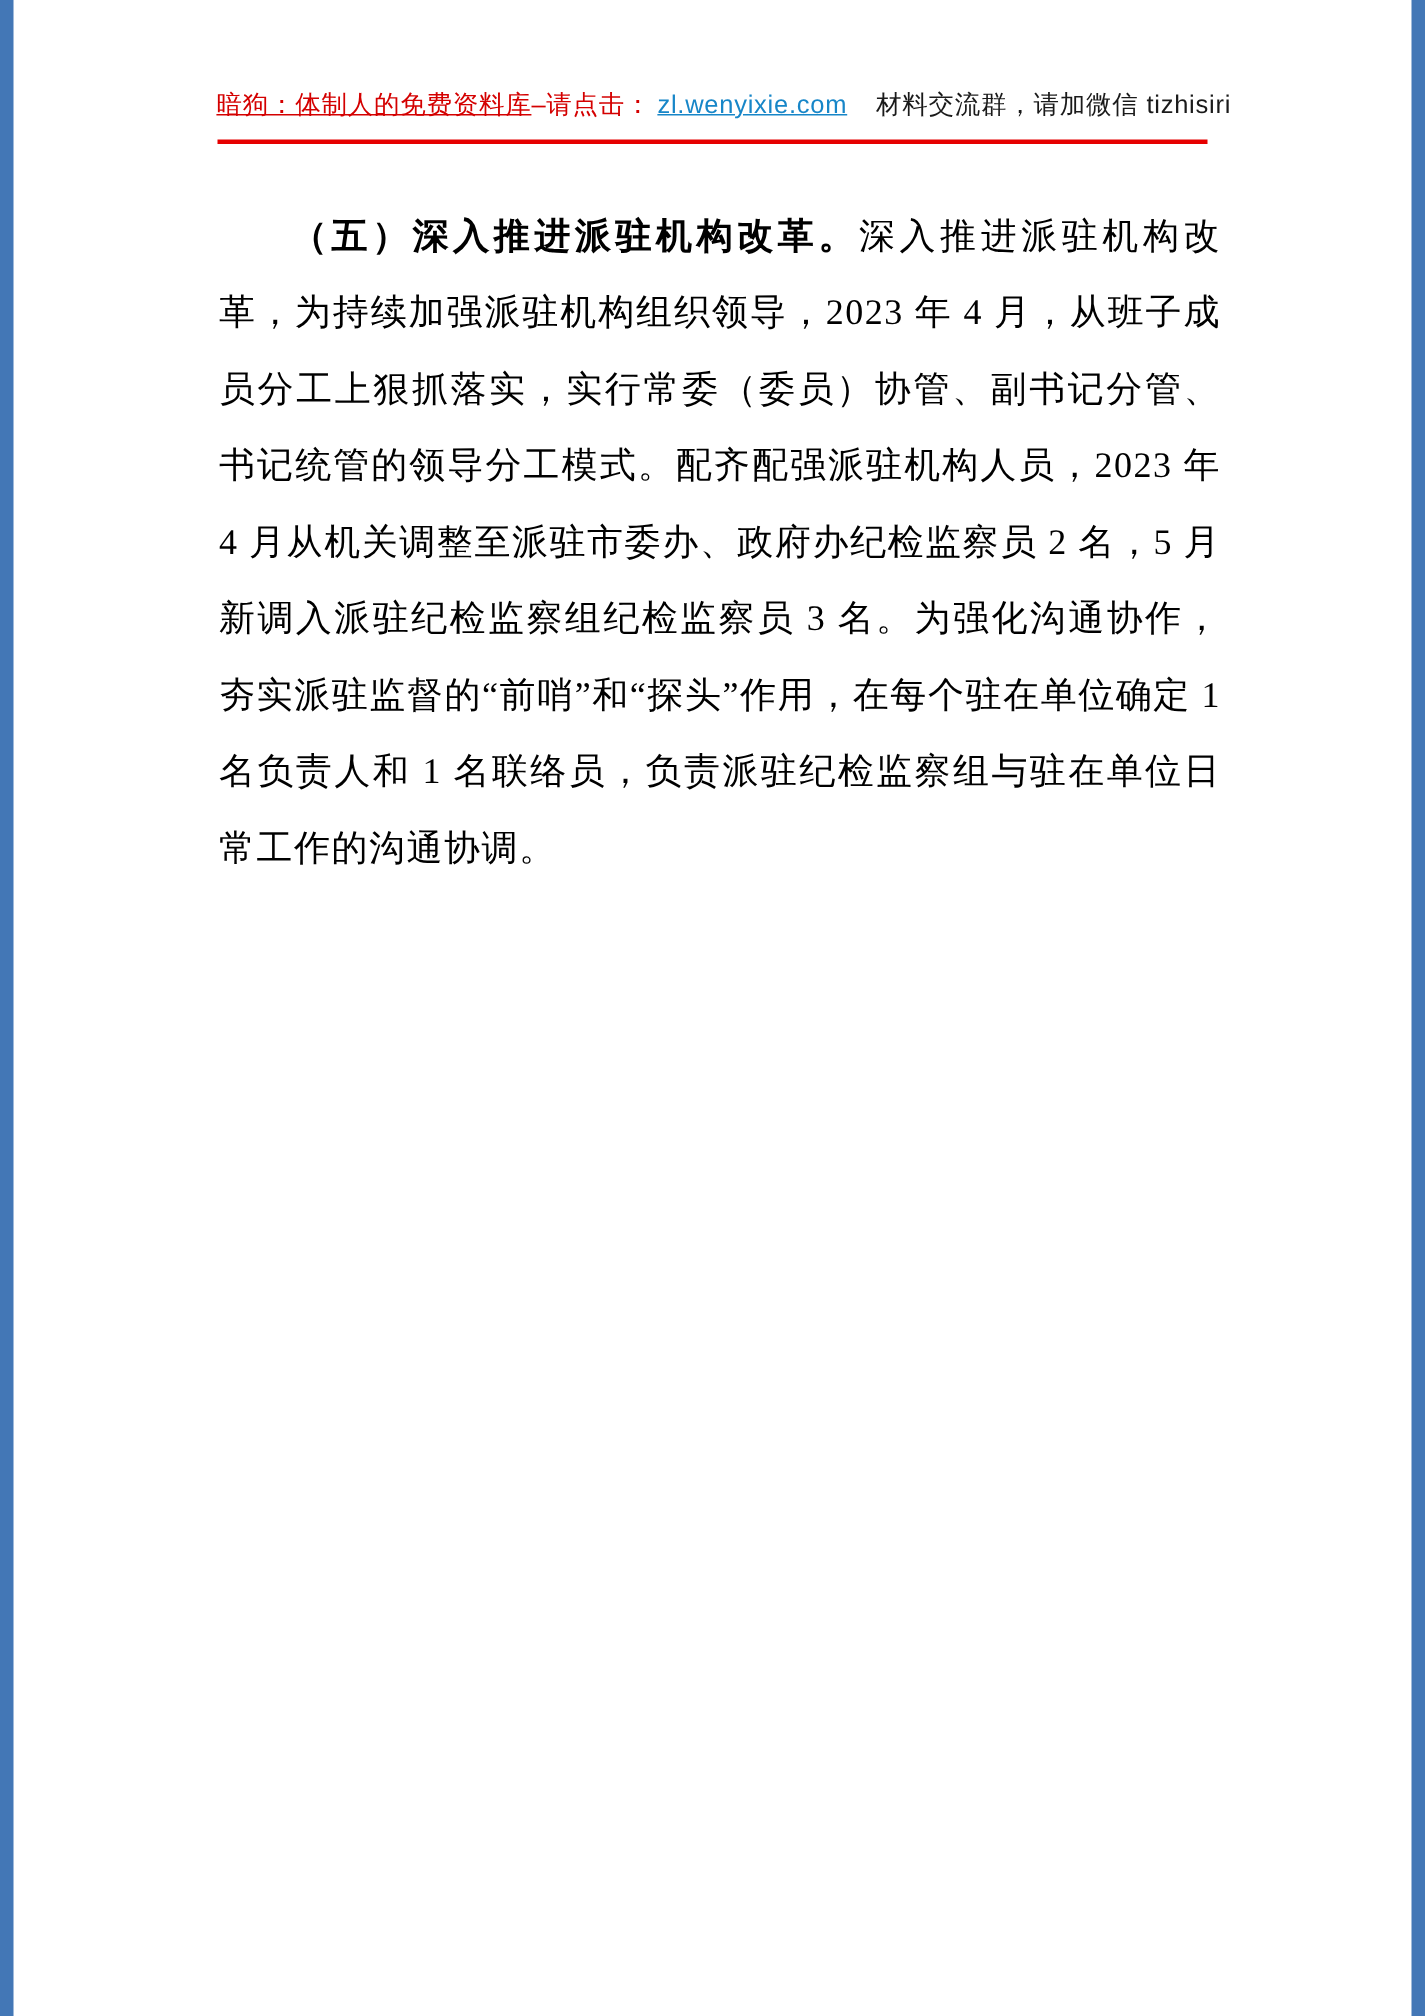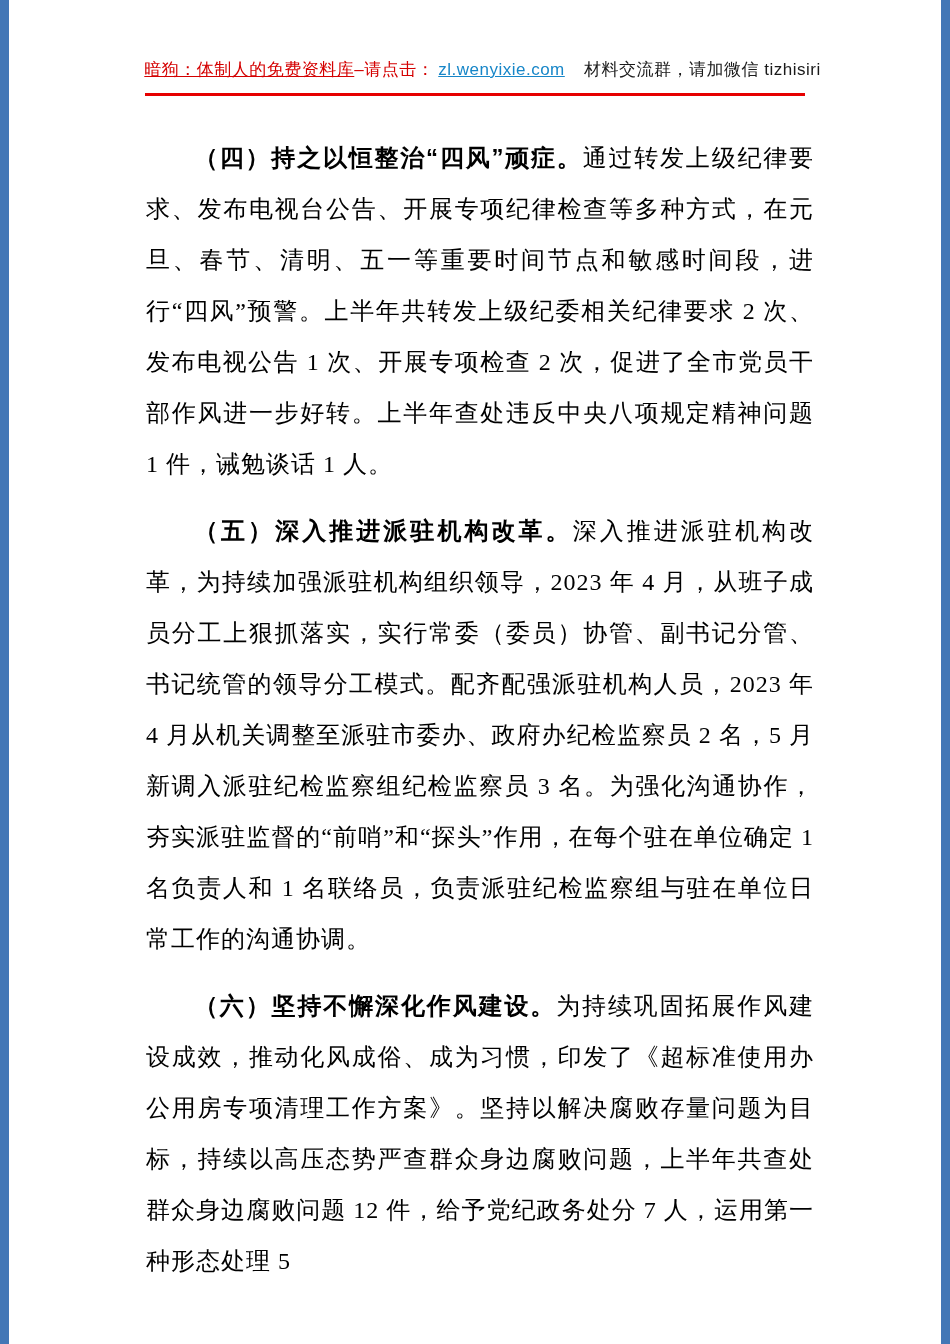--- a/index.html
+++ b/index.html
@@ -78,21 +78,15 @@
 
 <header class="doc-header">
   <span class="brand">暗狗：体制人的免费资料库</span><span class="hint">–请点击：</span><a class="link">zl.wenyixie.com</a>
   <span class="suffix">材料交流群，请加微信 tizhisiri</span>
 </header>
 
 <hr class="red-divider">
 
 <main class="doc-body">
   <p class="para">
-    <strong>（四）持之以恒整治“四风”顽症。</strong><span>通过转发上级纪律要求、发布电视台公告、开展专项纪律检查等多种方式，在元旦、春节、清明、五一等重要时间节点和敏感时间段，进行“四风”预警。上半年共转发上级纪委相关纪律要求 2 次、发布电视公告 1 次、开展专项检查 2 次，促进了全市党员干部作风进一步好转。上半年查处违反中央八项规定精神问题 1 件，诫勉谈话 1 人。</span>
-  </p>
-  <p class="para">
     <strong>（五）深入推进派驻机构改革。</strong><span>深入推进派驻机构改革，为持续加强派驻机构组织领导，2023 年 4 月，从班子成员分工上狠抓落实，实行常委（委员）协管、副书记分管、书记统管的领导分工模式。配齐配强派驻机构人员，2023 年 4 月从机关调整至派驻市委办、政府办纪检监察员 2 名，5 月新调入派驻纪检监察组纪检监察员 3 名。为强化沟通协作，夯实派驻监督的“前哨”和“探头”作用，在每个驻在单位确定 1 名负责人和 1 名联络员，负责派驻纪检监察组与驻在单位日常工作的沟通协调。</span>
-  </p>
-  <p class="para">
-    <strong>（六）坚持不懈深化作风建设。</strong><span>为持续巩固拓展作风建设成效，推动化风成俗、成为习惯，印发了《超标准使用办公用房专项清理工作方案》。坚持以解决腐败存量问题为目标，持续以高压态势严查群众身边腐败问题，上半年共查处群众身边腐败问题 12 件，给予党纪政务处分 7 人，运用第一种形态处理 5</span>
   </p>
 </main>
 
 </body></html>

